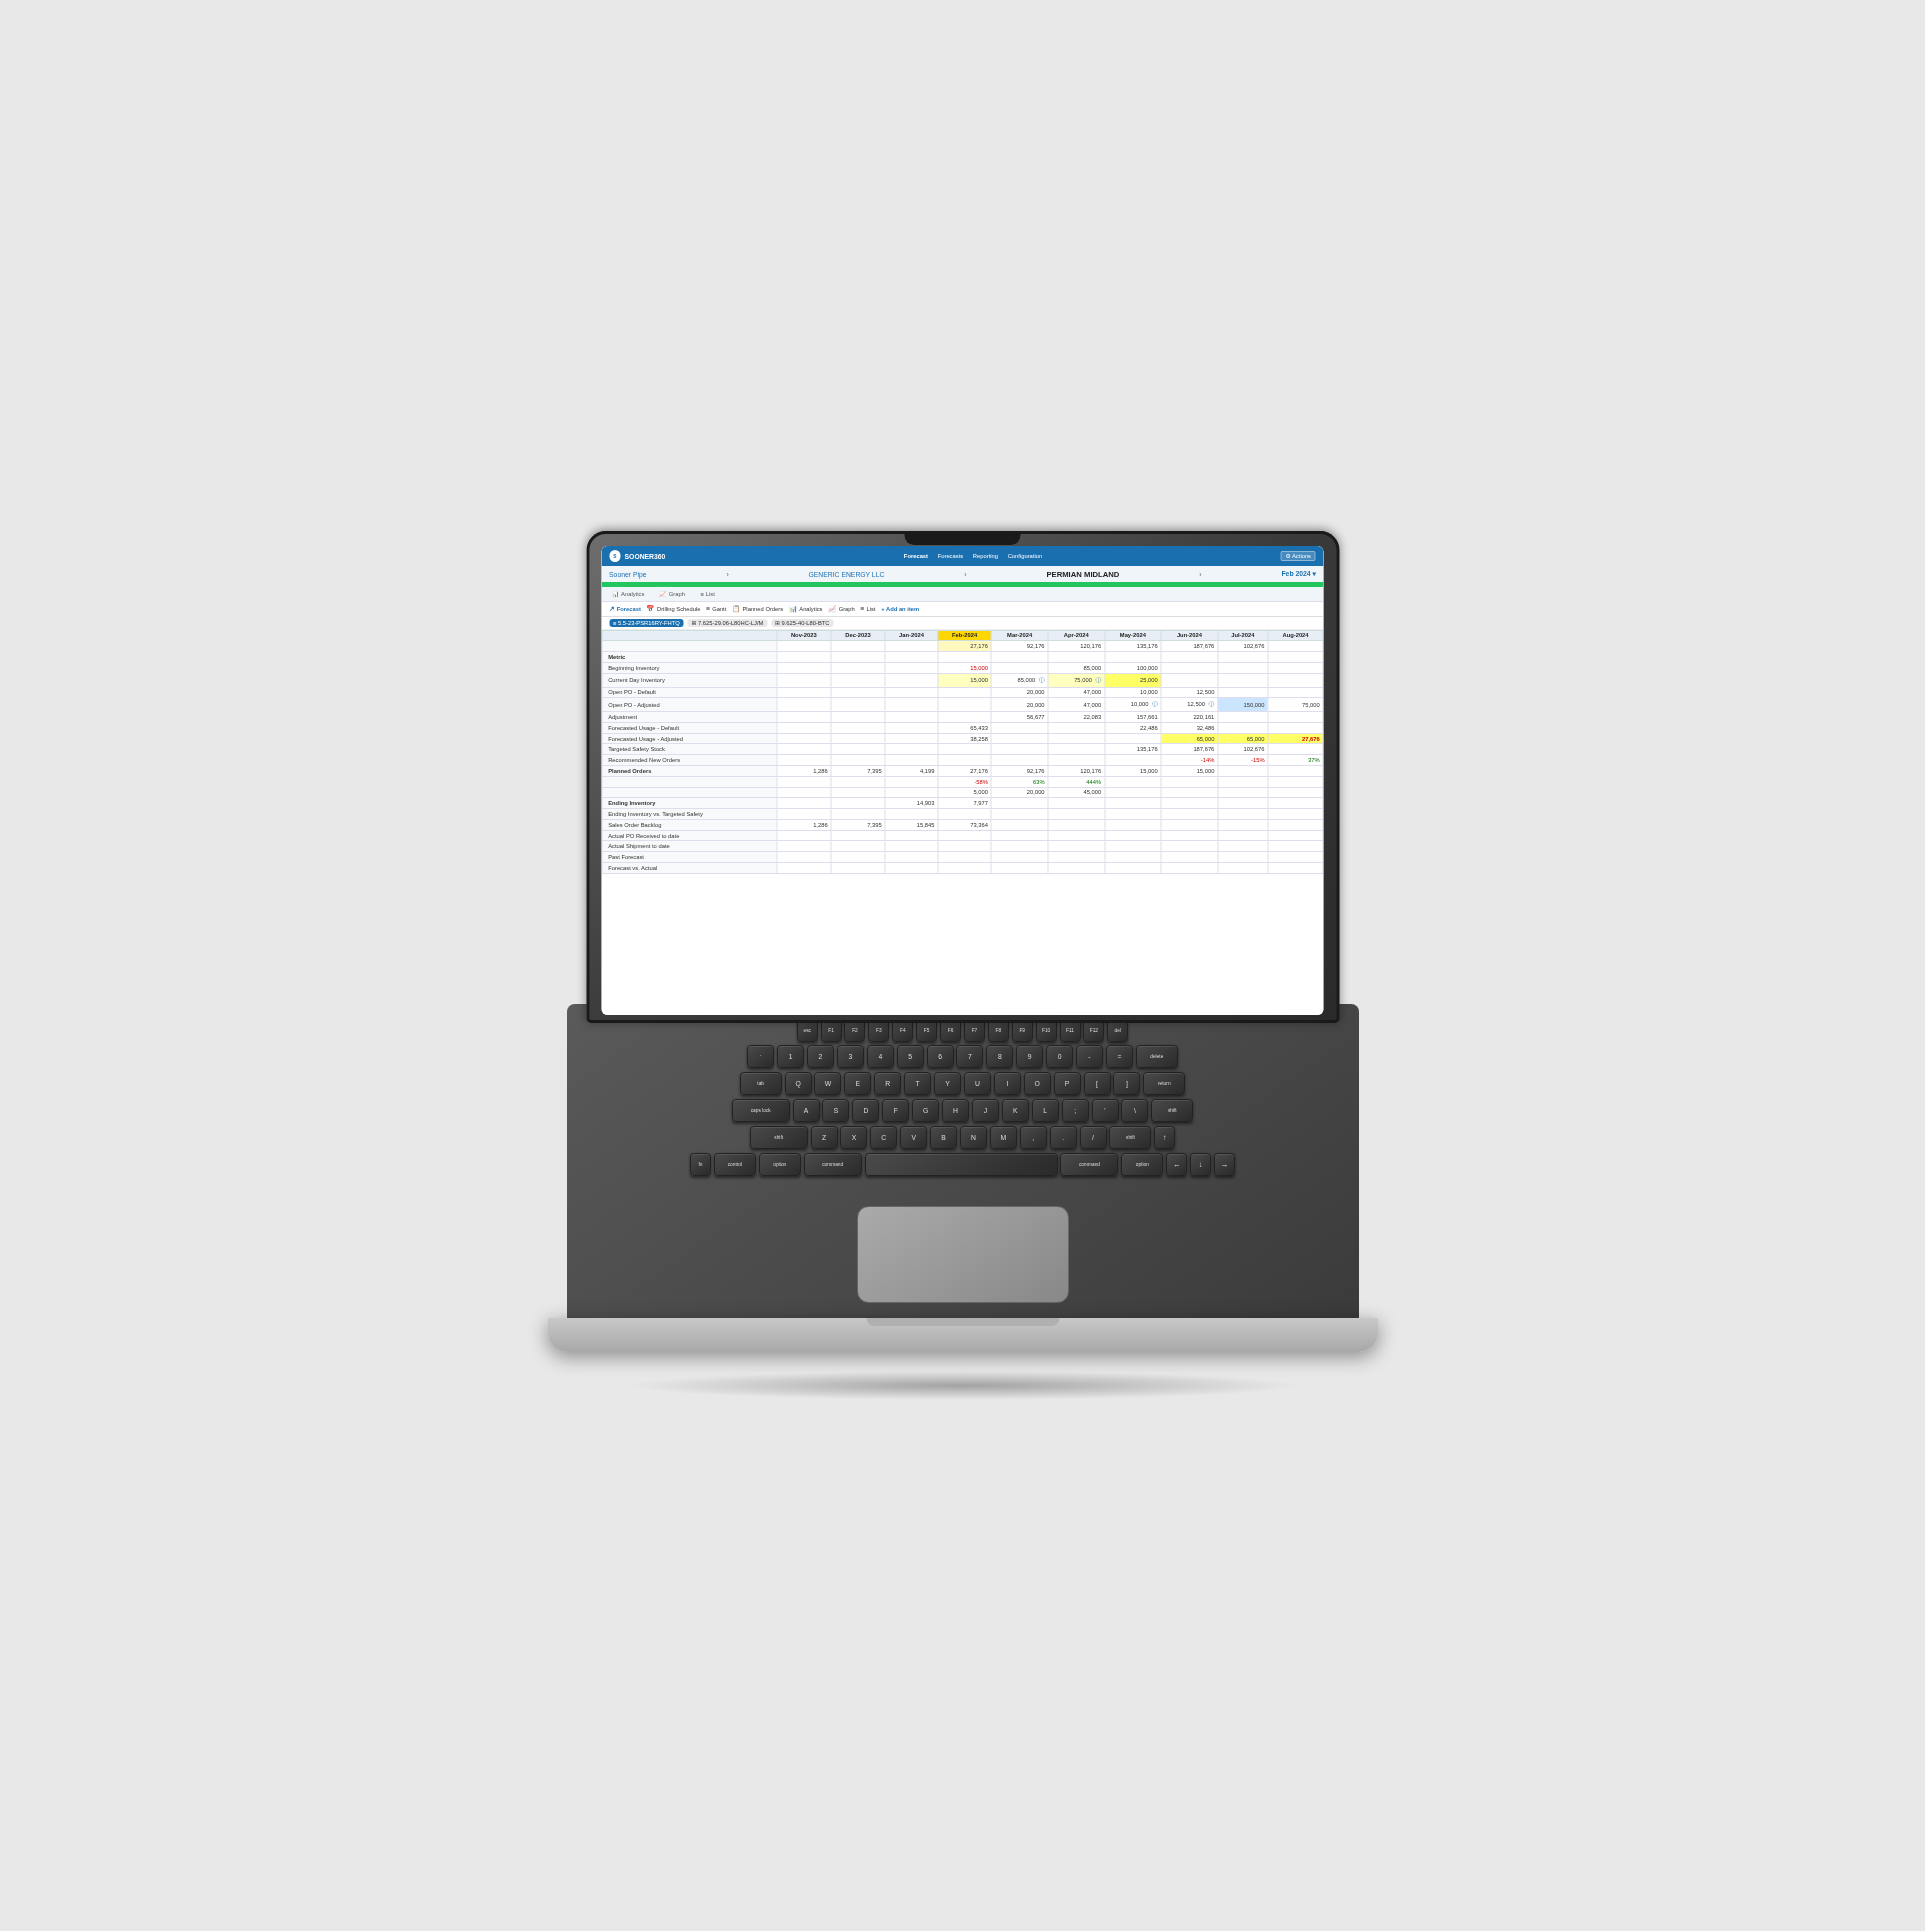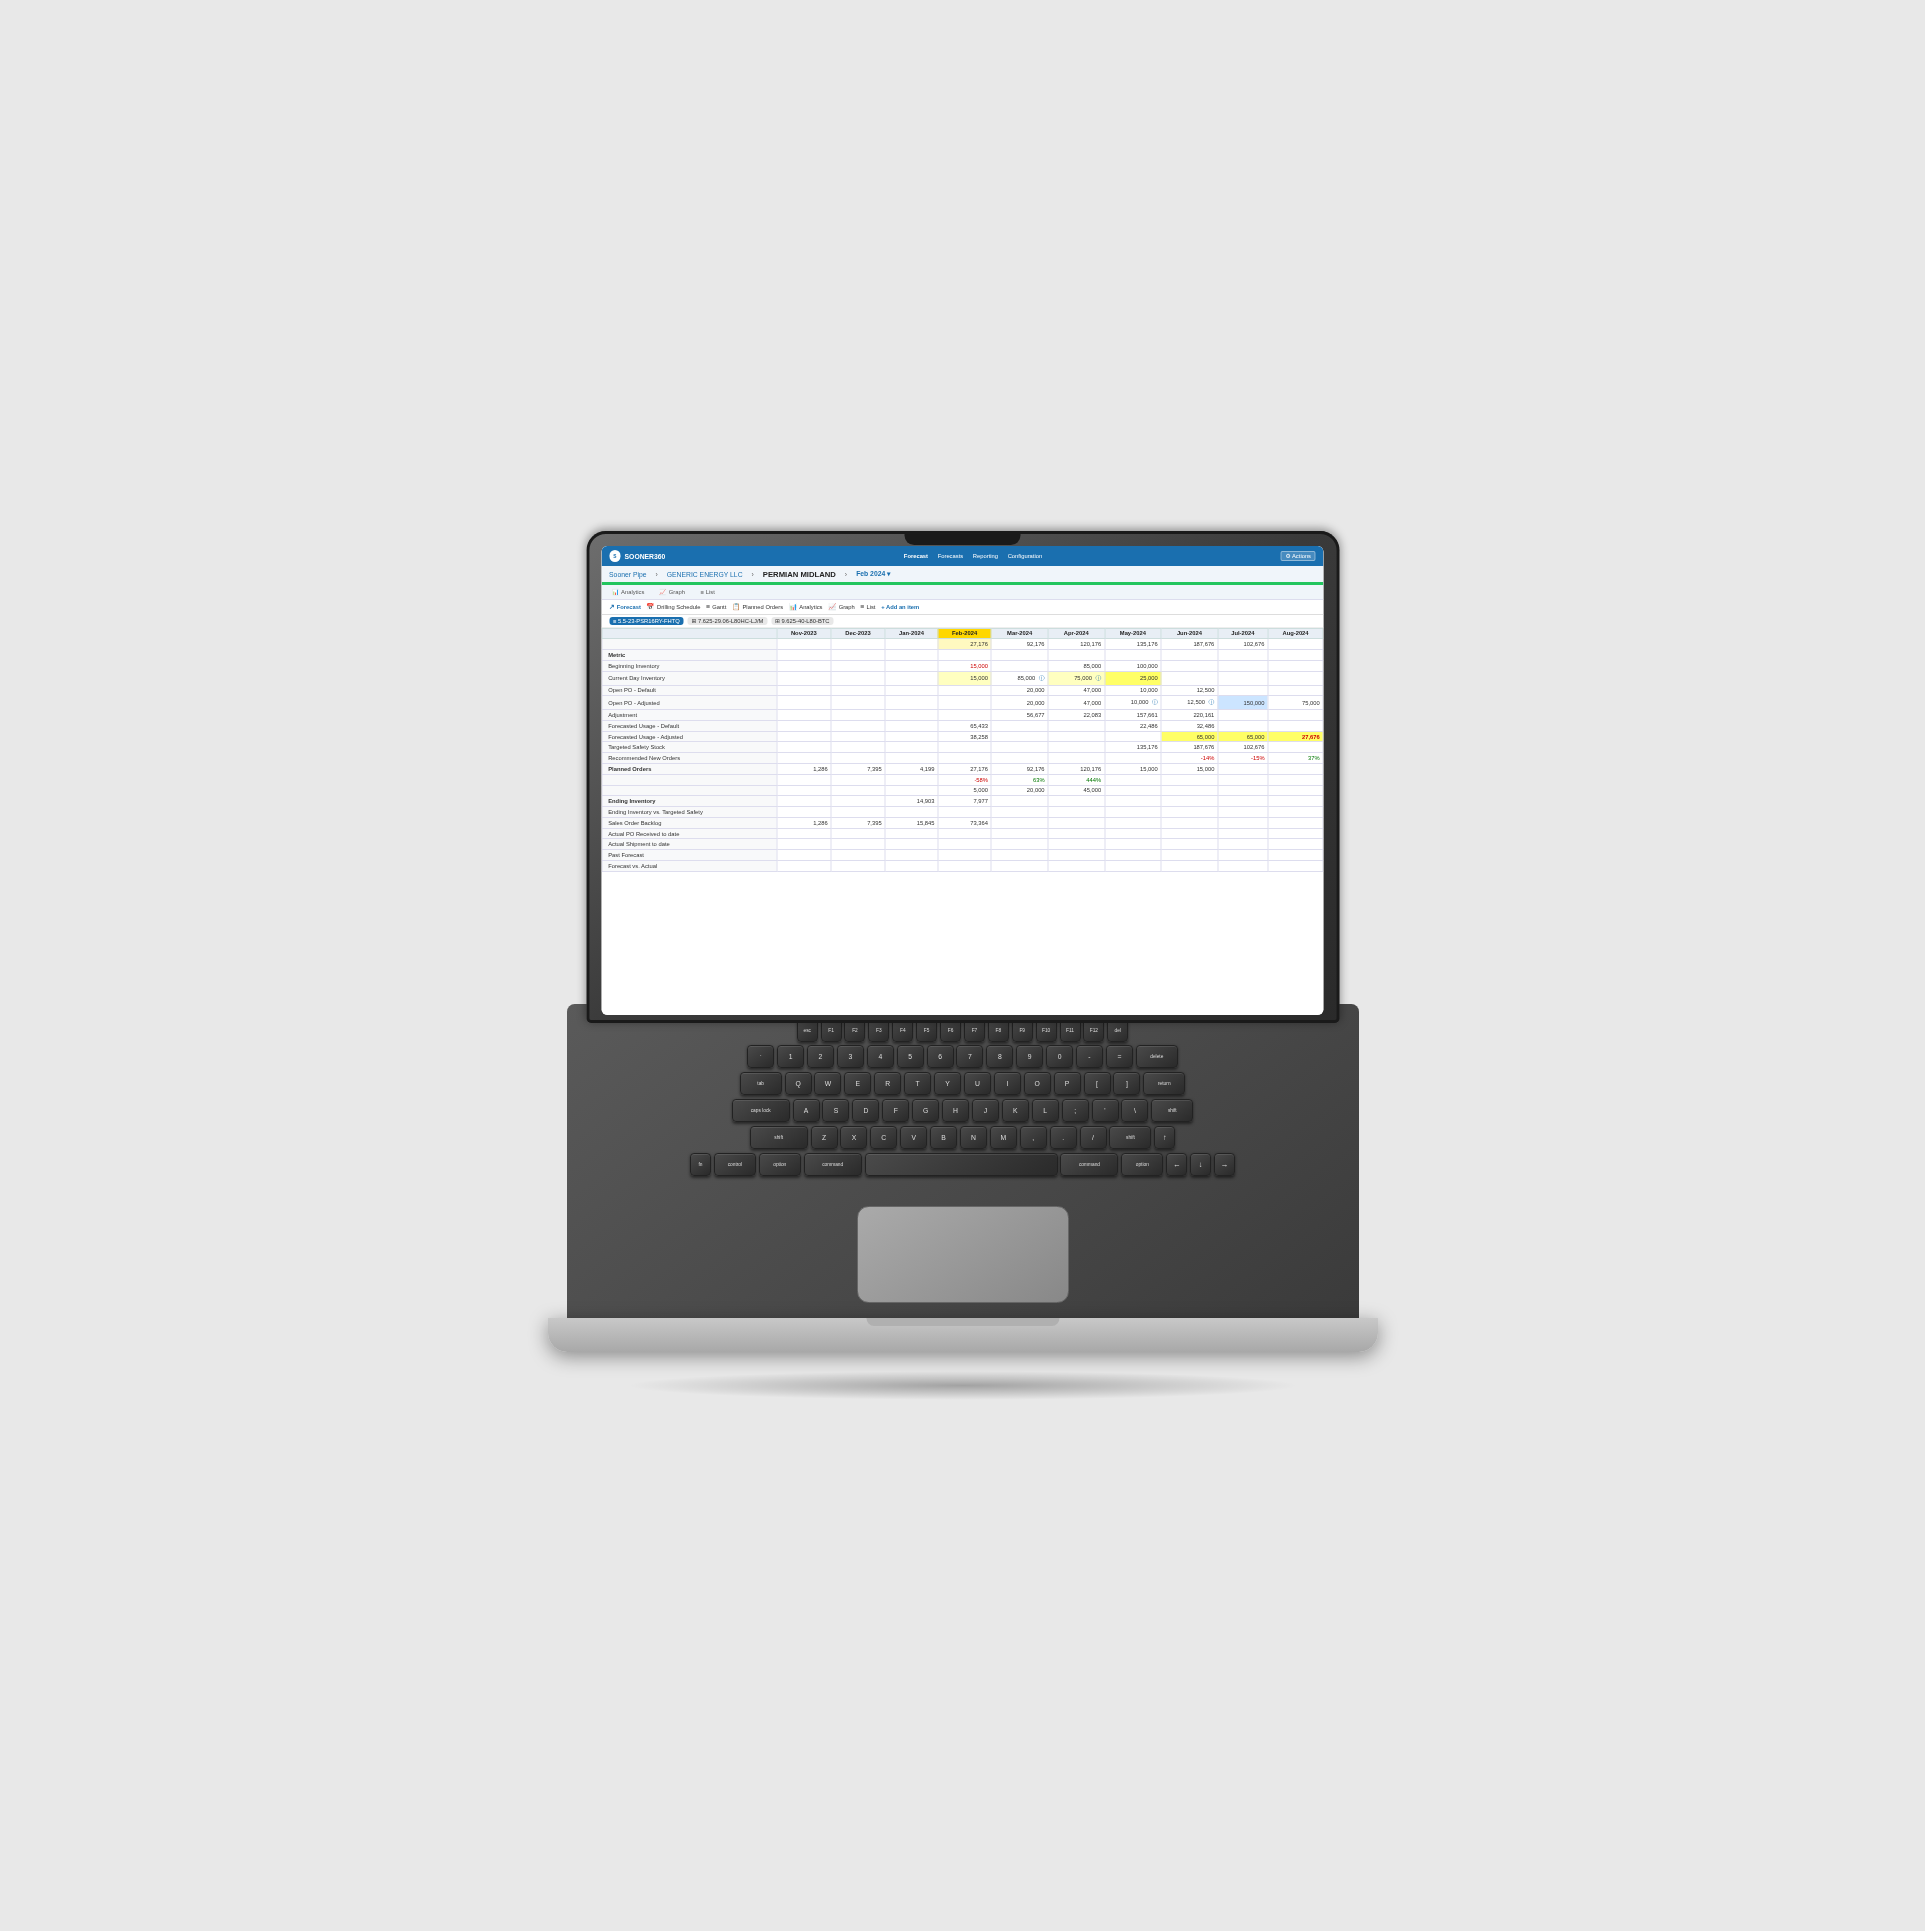--- a/index.html
+++ b/index.html
@@ -123,21 +123,22 @@
       cursor: pointer;
     }
 
     
     .breadcrumb-area {
       background: #f0f5fa;
       padding: 3.9px 7.7px;
       display: flex;
       align-items: center;
       gap: 9px;
-      border-bottom: 3px solid #22c55e;
+      border-bottom: 5px solid #22c55e;
+      justify-content: space-between;
     }
 
     .breadcrumb-item {
       color: #1a6faf;
       font-size: 6.8px;
       cursor: pointer;
     }
 
     .breadcrumb-sep {
       color: #666;

